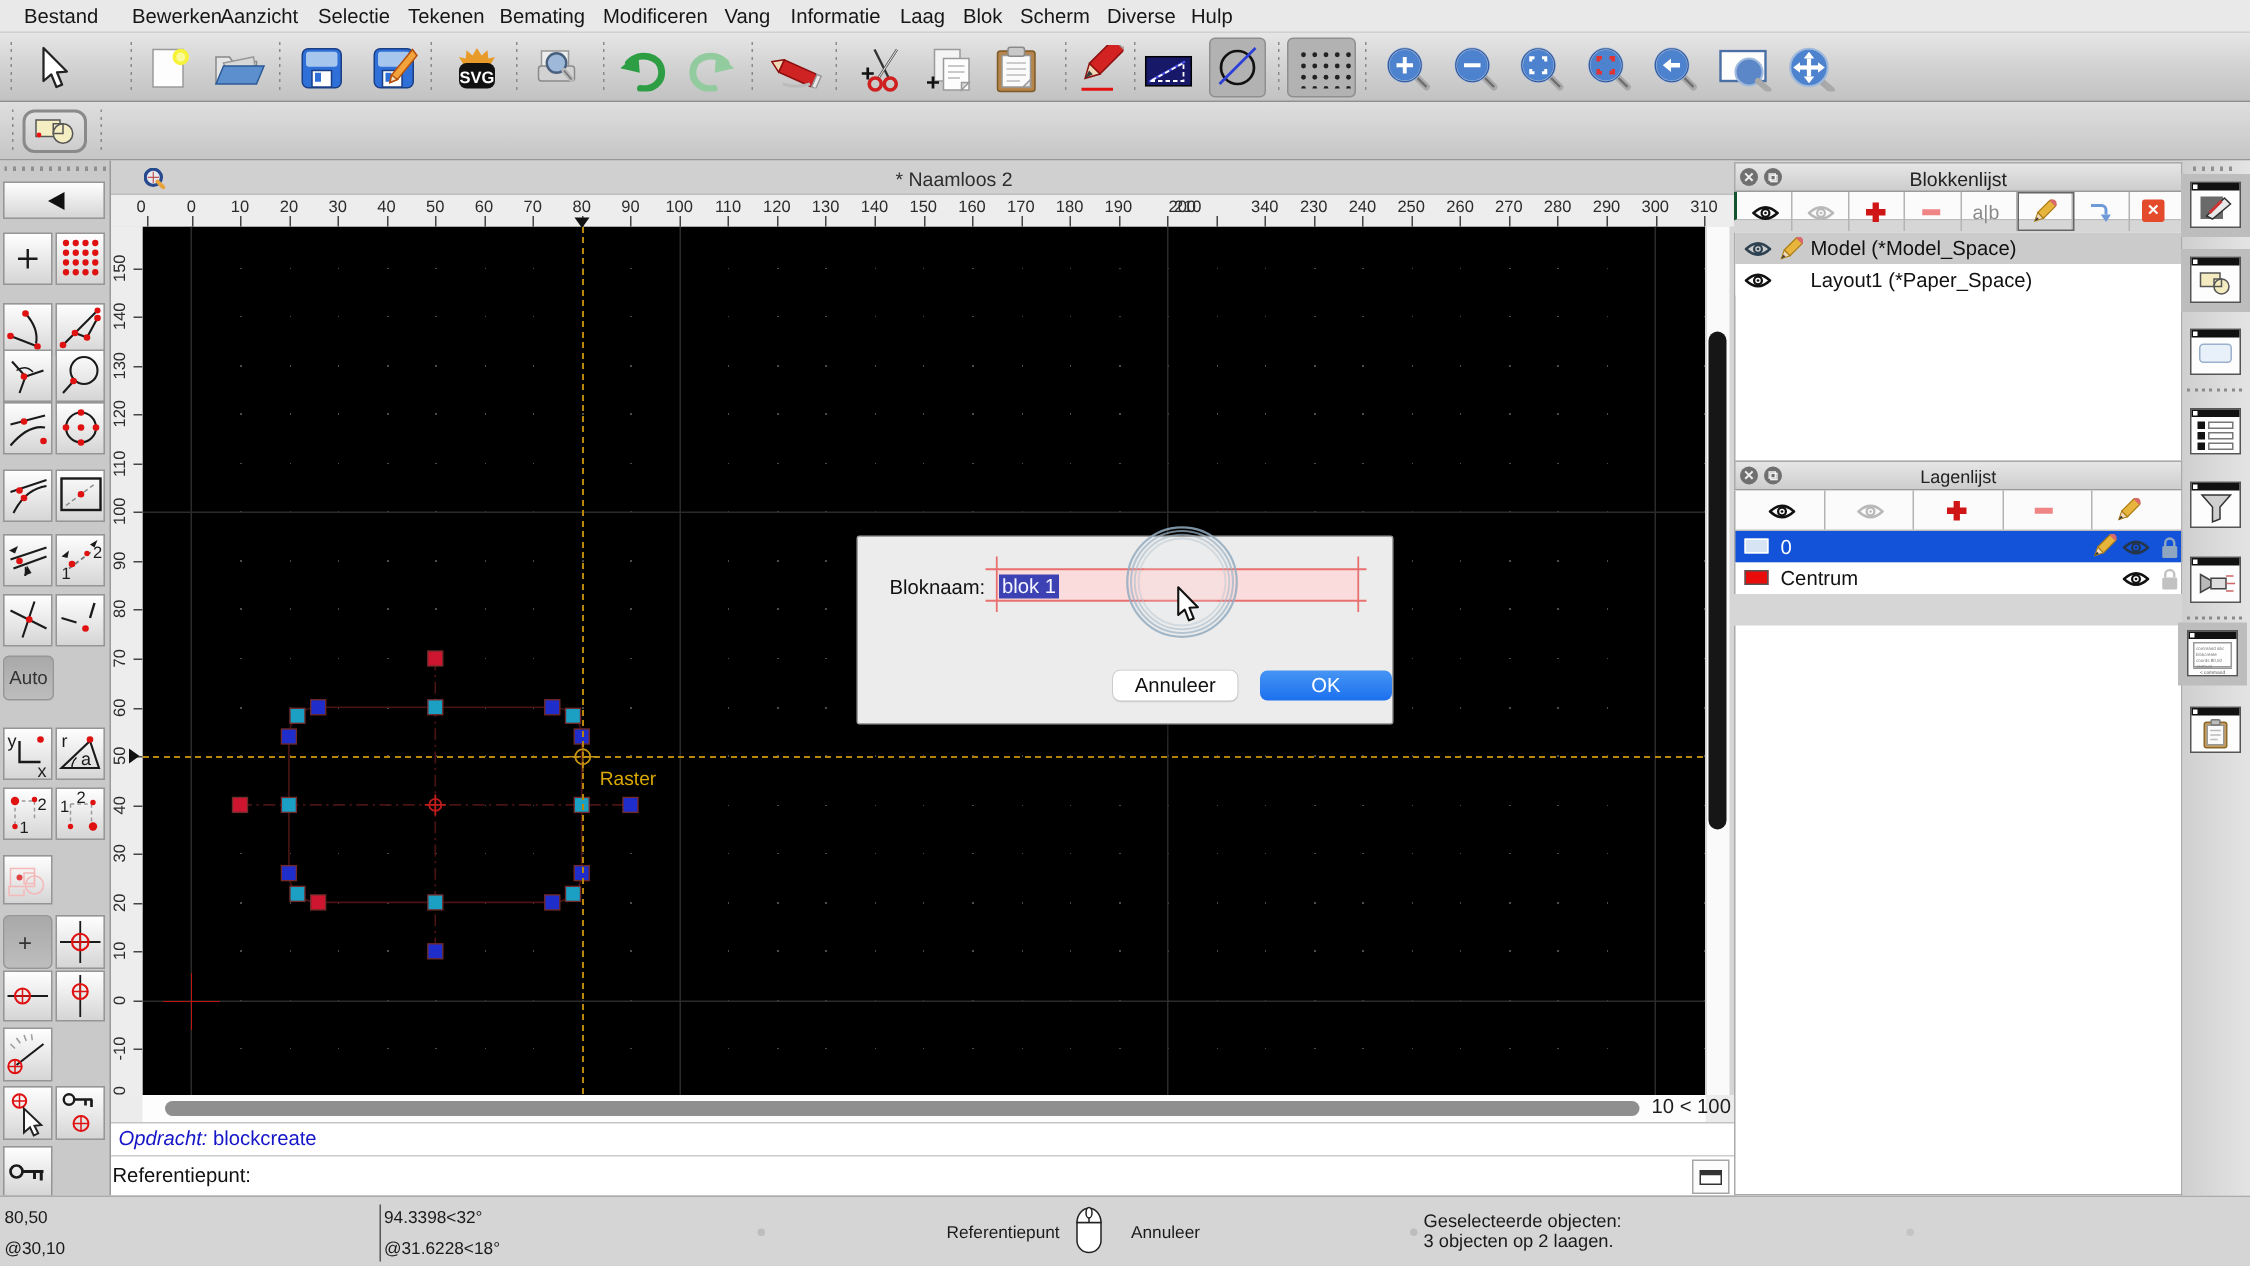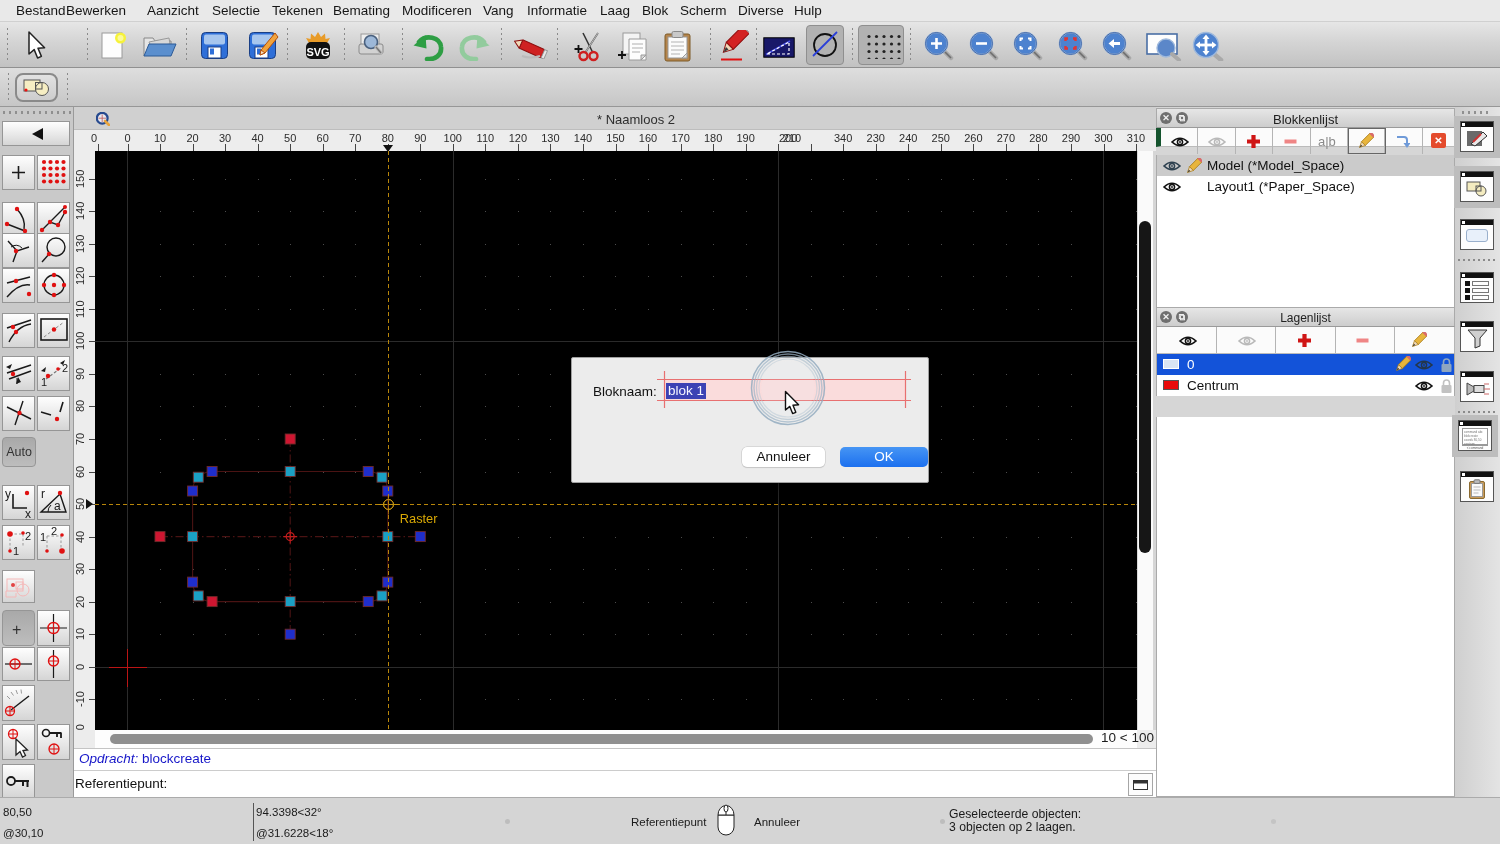--- a/index.html
+++ b/index.html
@@ -21,21 +21,21 @@
 .rnum { position:absolute; font-size:11px; color:#2c2c2c; }
 .dlg { position:absolute; left:571px; top:357px; width:358px; height:126px;
   background:#ececec; border:1px solid #a0a0a0; border-radius:2px;
   box-shadow:0 0 0 1px rgba(0,0,0,0.22), 0 8px 22px rgba(0,0,0,0.38); }
 .btn { position:absolute; height:20px; border-radius:5px; font-size:13.5px; text-align:center; line-height:20px; }
 </style></head><body>
 <div id="page">
 
 <div class="menu">
 <span style="left:16px">Bestand</span>
-<span style="left:66px">Bewerken</span>
+<span style="left:88px">Bewerken</span>
 <span style="left:147px">Aanzicht</span>
 <span style="left:212px">Selectie</span>
 <span style="left:272px">Tekenen</span>
 <span style="left:333px">Bemating</span>
 <span style="left:402px">Modificeren</span>
 <span style="left:483px">Vang</span>
 <span style="left:527px">Informatie</span>
 <span style="left:600px">Laag</span>
 <span style="left:642px">Blok</span>
 <span style="left:680px">Scherm</span>
@@ -621,21 +621,21 @@
 <div style="position:absolute;left:754px;top:18px">Annuleer</div>
 <div style="position:absolute;left:940px;top:21px;width:5px;height:5px;border-radius:3px;background:#bdbdbd"></div>
 <div style="position:absolute;left:1271px;top:21px;width:5px;height:5px;border-radius:3px;background:#c4c4c4"></div>
 <div style="position:absolute;left:949px;top:10px;font-size:12.2px;line-height:13px">Geselecteerde objecten:<br>3 objecten op 2 laagen.</div>
 </div>
 <div style="position:absolute;left:1156px;top:108px;width:299px;height:20px;background:linear-gradient(180deg,#e6e6e6,#cdcdcd);border:1px solid #aaa;border-bottom:1px solid #9a9a9a">
 <div style="position:absolute;left:3px;top:3px;width:12px;height:12px;border-radius:6px;background:#6f6f6f;color:#f0f0f0;text-align:center;font-size:9px;line-height:12px;font-weight:bold">✕</div>
       <div style="position:absolute;left:19px;top:3px;width:12px;height:12px;border-radius:6px;background:#6f6f6f;color:#f0f0f0;text-align:center;font-size:9px;line-height:12px;font-weight:bold">⧉</div>
 <div style="position:absolute;left:0;right:0;top:3px;text-align:center;font-size:13px;color:#222">Blokkenlijst</div>
     </div>
-<div style="position:absolute;left:1156px;top:128px;width:299px;height:19px;background:#fbfbfb;border-left:5px solid #14532d;border-right:1px solid #aaa;border-bottom:1px solid #bbb">
+<div style="position:absolute;left:1156px;top:128px;width:299px;height:19px;background:#fbfbfb;border-left:2px solid #14532d;border-right:1px solid #aaa;border-bottom:1px solid #bbb">
       <div style="position:absolute;left:0.0px;top:0;width:37.4px;height:26px;border-right:1px solid #b4b4b4"></div>
       <div style="position:absolute;left:37.4px;top:0;width:37.4px;height:26px;border-right:1px solid #b4b4b4"></div>
       <div style="position:absolute;left:74.8px;top:0;width:37.4px;height:26px;border-right:1px solid #b4b4b4"></div>
       <div style="position:absolute;left:112.2px;top:0;width:37.4px;height:26px;border-right:1px solid #b4b4b4"></div>
       <div style="position:absolute;left:149.6px;top:0;width:37.4px;height:26px;border-right:1px solid #b4b4b4"></div>
       <div style="position:absolute;left:187.0px;top:0;width:37.4px;height:26px;border-right:1px solid #b4b4b4"></div>
       <div style="position:absolute;left:224.4px;top:0;width:37.4px;height:26px;border-right:1px solid #b4b4b4"></div>
       <div style="position:absolute;left:261.8px;top:0;width:37.4px;height:26px;border-right:1px solid #b4b4b4"></div>
       <div style="position:absolute;left:187px;top:0;width:38px;height:26px;border:1.5px solid #666"></div>
       <svg style="position:absolute;left:10px;top:8px" width="18.0" height="12.0" viewBox="0 0 18 12">

